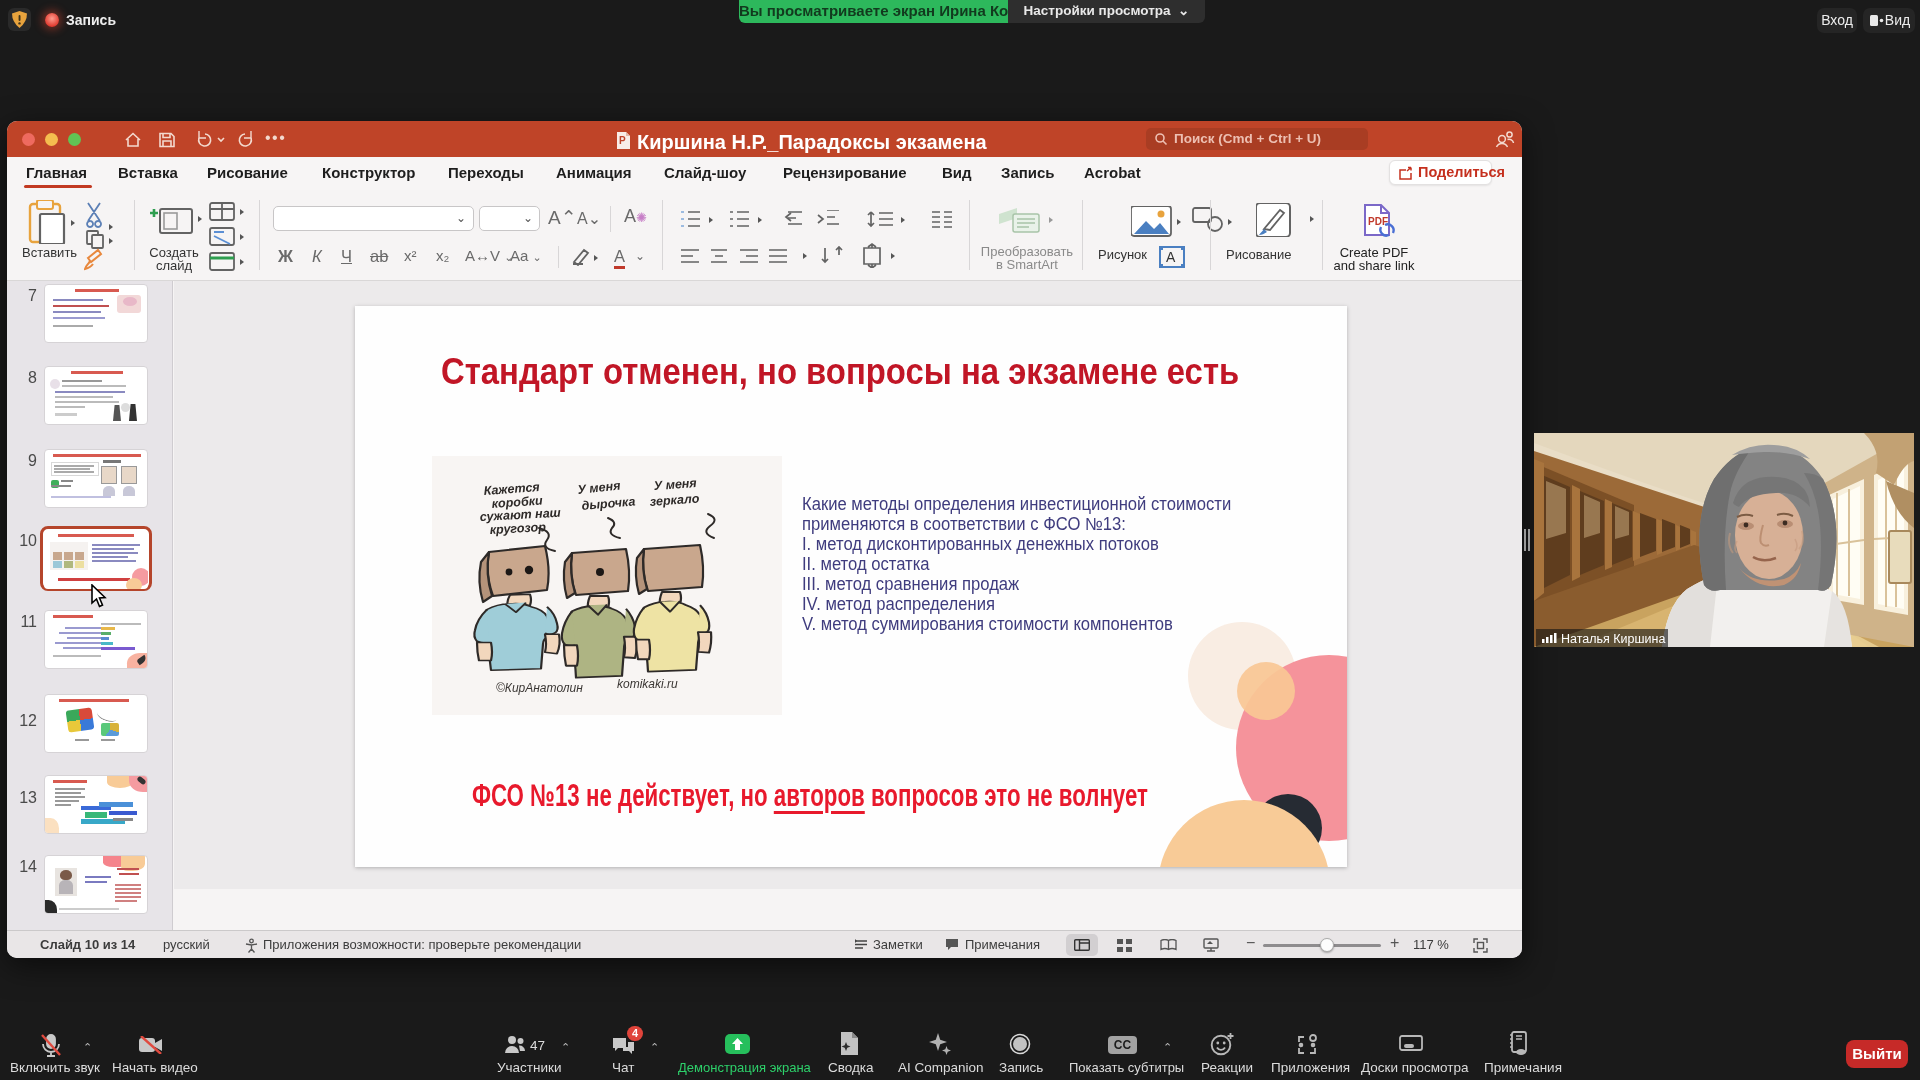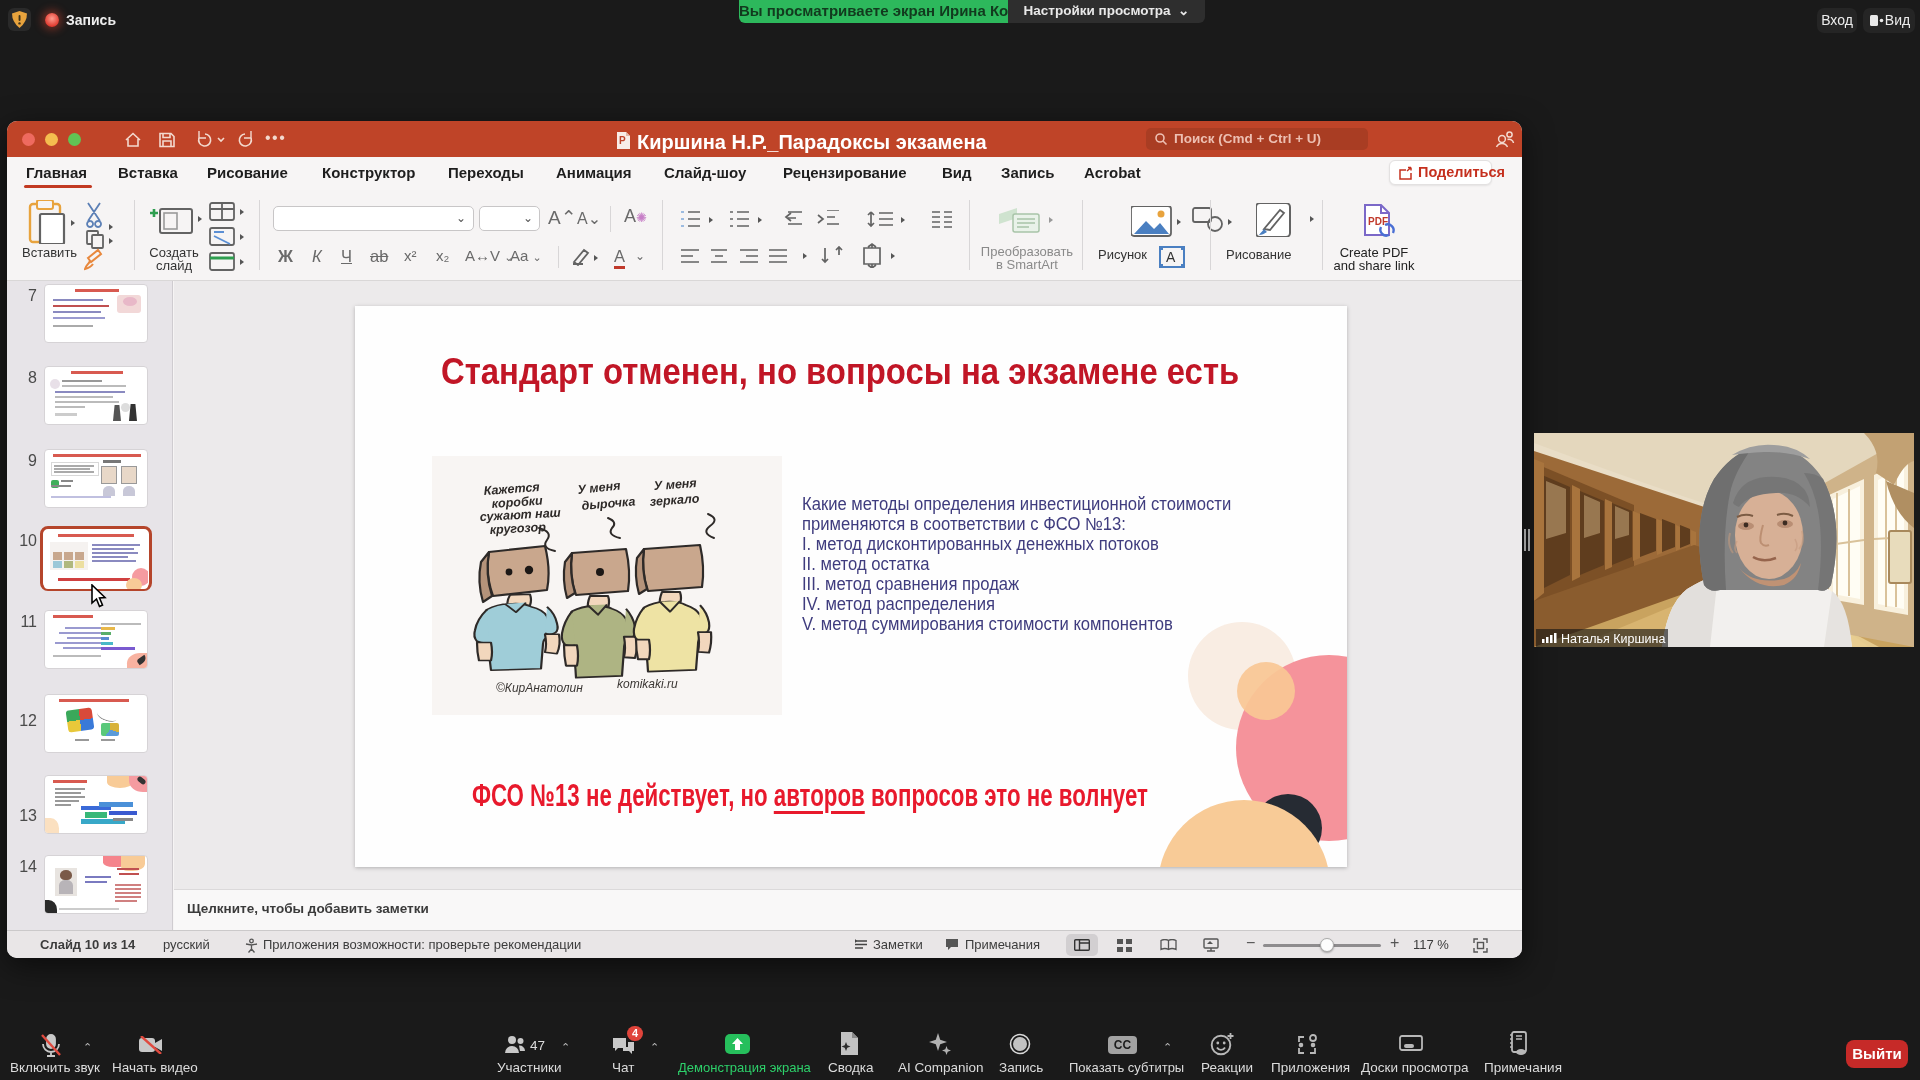--- a/index.html
+++ b/index.html
@@ -352,21 +352,21 @@
     </div>
     <div class="tnum" style="top:431px;">12</div>
     <div class="thumb" style="top:413px;">
       <div class="abs" style="left:14px;top:4px;width:70px;height:3px;background:#d85a50;"></div>
       <div class="abs" style="left:22px;top:14px;width:26px;height:22px;background:conic-gradient(#d84a3a 0 25%,#3a7ad8 0 50%,#e8c83a 0 75%,#3aa85a 0 100%);border-radius:3px;transform:rotate(-8deg);"></div>
       <div class="abs" style="left:52px;top:16px;width:20px;height:10px;border-bottom:1.5px solid #888;border-radius:50%;transform:rotate(20deg);"></div>
       <div class="abs" style="left:56px;top:28px;width:18px;height:13px;background:conic-gradient(#d8b23a 0 30%,#5a9ad8 0 60%,#5ac87a 0 100%);border-radius:2px;"></div>
       <div class="abs" style="left:30px;top:44px;width:14px;height:2px;background:#999;"></div>
       <div class="abs" style="left:56px;top:44px;width:14px;height:2px;background:#999;"></div>
     </div>
-    <div class="tnum" style="top:526px;">13</div>
+    <div class="tnum" style="top:508px;">13</div>
     <div class="thumb" style="top:494px;">
       <div class="abs" style="left:8px;top:4px;width:34px;height:3px;background:#d85a50;"></div>
       <div class="abs" style="left:10px;top:12px;width:30px;height:1.5px;background:#999;"></div>
       <div class="abs" style="left:10px;top:16px;width:26px;height:1.5px;background:#999;"></div>
       <div class="abs" style="left:10px;top:20px;width:30px;height:1.5px;background:#999;"></div>
       <div class="abs" style="left:10px;top:24px;width:24px;height:1.5px;background:#999;"></div>
       <div class="abs" style="left:10px;top:28px;width:16px;height:1.5px;background:#999;"></div>
       <div class="abs" style="left:36px;top:30px;width:30px;height:4px;background:#3a6ad8;"></div>
       <div class="abs" style="left:54px;top:26px;width:34px;height:5px;background:#4a90d8;"></div>
       <div class="abs" style="left:40px;top:36px;width:22px;height:6px;background:#38b878;"></div>
@@ -479,23 +479,20 @@
         <path d="M266 185 q2 13 0 24 l11 1 q3 -12 2 -25 z" fill="#f2d7bd"></path>
        </g>
         <path d="M212 93 l56 -4 q5 22 2 42 l-54 4 q-7 -20 -4 -42 z" fill="#c9a78d"></path>
         <path d="M212 93 l-7 9 q-3 18 2 36 l8 -5 q-6 -20 -3 -40 z" fill="#b5937a"></path>
       </g>
       <g font-family="Liberation Sans" font-size="12" fill="#3a3633" font-style="italic">
         <text x="64" y="236">©КирАнатолин</text>
         <text x="185" y="232">komikaki.ru</text>
       </g>
     </svg>
-  </div>
-  <div class="abs" id="notes">
-    <div class="abs" style="left:13px;top:11px;font-size:13.5px;font-weight:bold;color:#3b3b3b;">Щелкните, чтобы добавить заметки</div>
   </div>
   <div class="abs" id="statusbar">
     <div class="sbt" style="left:33px;font-weight:bold;">Слайд 10 из 14</div>
     <div class="sbt" style="left:156px;">русский</div>
     <svg class="abs" style="left:237px;top:7px;" width="15" height="15" viewBox="0 0 15 15" fill="none" stroke="#555" stroke-width="1.3">
         <circle cx="7.5" cy="3" r="1.8"></circle>
         <path d="M2 6 l5.5 1 l5.5 -1 M7.5 7 v4 M7.5 11 l-3 3.5 M7.5 11 l3 3.5"></path>
       </svg>
     <div class="sbt" style="left:256px;">Приложения возможности: проверьте рекомендации</div>
     <svg class="abs" style="left:847px;top:8px;" width="14" height="12" viewBox="0 0 14 12" stroke="#444" stroke-width="1.4">

